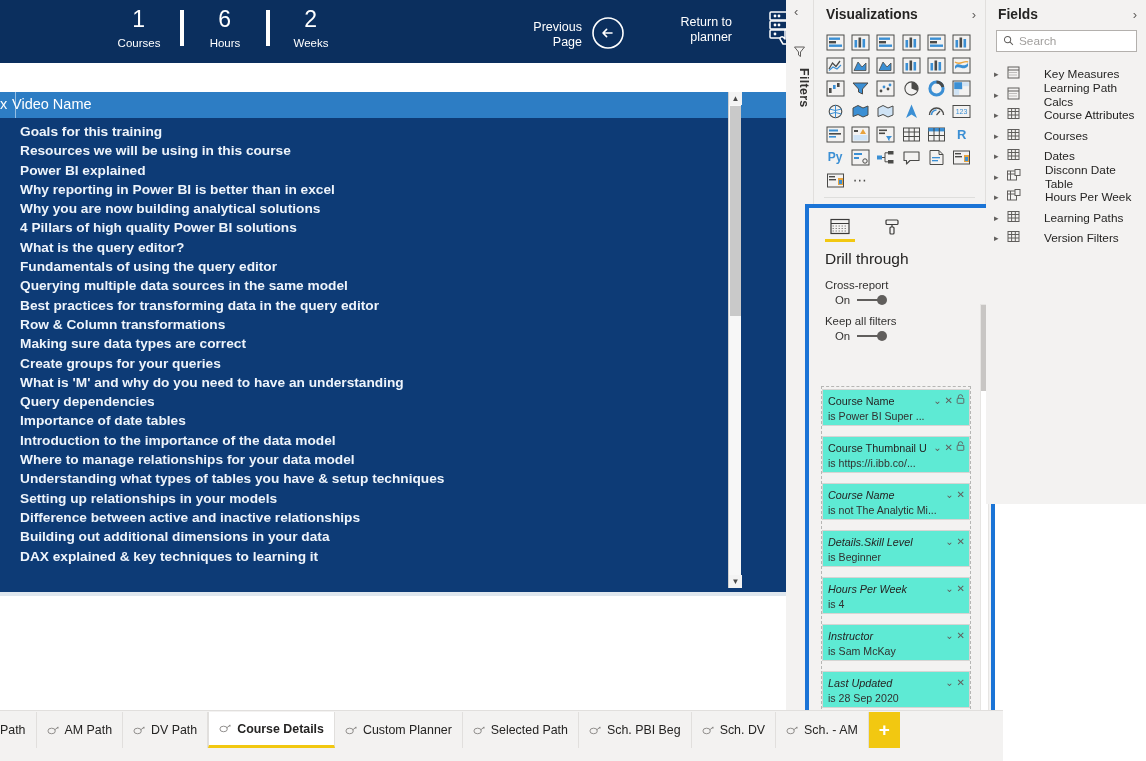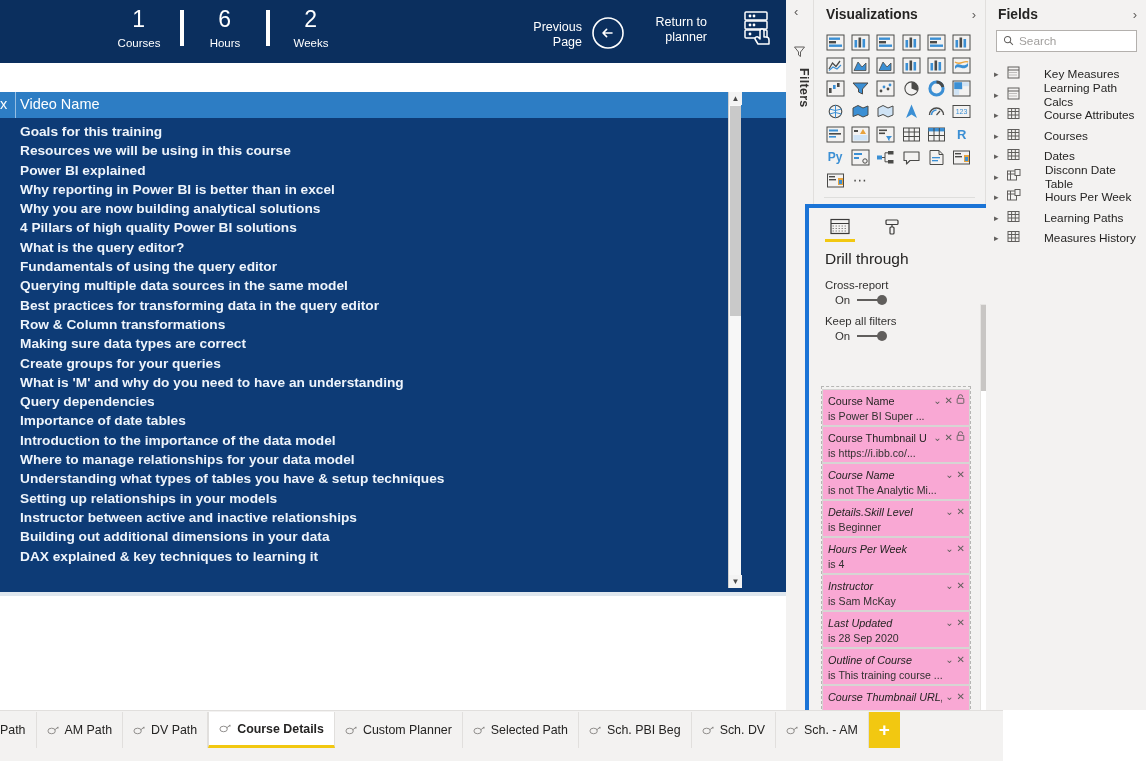--- a/index.html
+++ b/index.html
@@ -33,21 +33,21 @@
   .kpi-sep {
     width: 4px; height: 36px; background: #ffffff; margin: 4px 6px 0 6px;
     align-self: flex-start;
   }
 
   .hdr-action {
     position: absolute; top: 9px; display: flex; align-items: center;
     color: #ffffff;
   }
   #prev-page-action { left: 520px; margin-top: 6px; }
-  #return-planner-action { left: 645px; gap: 25px; }
+  #return-planner-action { left: 670px; gap: 25px; }
   .hdr-action-label {
     font-size: 12.5px; line-height: 15px; text-align: right;
     width: 62px; font-weight: 400;
   }
   .hdr-icon-wrap { margin-left: 8px; }
 
   
   #video-table {
     position: absolute; left: 0; top: 92px; width: 786px; height: 500px;
     background: #0d3b76;
@@ -58,21 +58,21 @@
   }
   #video-col-divider {
     position: absolute; left: 15px; top: 0; width: 1px; height: 26px;
     background: #ffffff; opacity: .5;
   }
   .vt-header-text {
     position: absolute; top: 4px; color: #ffffff;
     font-size: 14.5px; font-weight: 400;
   }
   #vt-header-left { left: 0px; width: 13px; overflow: hidden; }
-  #vt-header-main { left: 20px; }
+  #vt-header-main { left: 12px; }
   #video-rows {
     position: absolute; left: 0; top: 30px; width: 740px; height: 466px;
     overflow: hidden;
   }
   .video-row {
     height: 19.3px; color: #eef4fb; font-size: 13.7px;
     padding-left: 20px; line-height: 19.3px; white-space: nowrap; font-weight: bold;
   }
   
   #vt-scrollbar {
@@ -202,22 +202,22 @@
   .dt-toggle-knob {
     position: absolute; right: 0; top: 1px; width: 10px; height: 10px;
     border-radius: 50%; background: #605e5c;
   }
 
   #dt-fieldwell {
     position: absolute; left: 12px; top: 178px; width: 150px; bottom: 6px;
     border: 1px dashed #b6b6b4; padding: 2px 0 0 0; overflow: hidden;
   }
   .dt-field-card {
-    background: #f9a8d4; border: 1px solid #d6d5d3;
-    margin: 0 0 0 0; height: 37px; padding: 3px 4px 0 5px;
+    background: #5eead4; border: 1px solid #d6d5d3;
+    margin: 0 0 10px 0; height: 37px; padding: 3px 4px 0 5px;
     position: relative;
   }
   .dt-field-row1 {
     display: flex; align-items: center; font-size: 10.8px; color: #252423;
     height: 15px;
   }
   .dt-field-name {
     flex: 1; overflow: hidden; white-space: nowrap; text-overflow: clip;
   }
   .dt-field-name.italic { font-style: italic; }
@@ -233,21 +233,21 @@
     position: absolute; right: 2px; top: 96px; width: 9px; bottom: 8px;
     background: #ffffff; border: 1px solid #e6e5e3;
   }
   #dt-scroll-thumb {
     position: absolute; left: 0; top: 0; width: 7px; height: 86px;
     background: #c8c6c4;
   }
 
   
   #fields-pane {
-    position: absolute; left: 986px; top: 0; width: 160px; height: 710px;
+    position: absolute; left: 986px; top: 0; width: 160px; height: 504px;
     background: #f3f2f1;
   }
   #fields-search {
     margin: 2px 9px 0 10px; height: 22px; background: #ffffff;
     border: 1px solid #b3b0ad; display: flex; align-items: center;
     gap: 5px; padding: 0 6px;
   }
   #fields-search-text { font-size: 11.8px; color: #a19f9d; }
   #fields-list { padding: 12px 0 0 4px; }
   .field-item {
@@ -338,21 +338,21 @@
           <div class="video-row">Row &amp; Column transformations</div>
           <div class="video-row">Making sure data types are correct</div>
           <div class="video-row">Create groups for your queries</div>
           <div class="video-row">What is 'M' and why do you need to have an understanding</div>
           <div class="video-row">Query dependencies</div>
           <div class="video-row">Importance of date tables</div>
           <div class="video-row">Introduction to the importance of the data model</div>
           <div class="video-row">Where to manage relationships for your data model</div>
           <div class="video-row">Understanding what types of tables you have &amp; setup techniques</div>
           <div class="video-row">Setting up relationships in your models</div>
-          <div class="video-row">Instructor between active and inactive relationships</div>
+          <div class="video-row">Difference between active and inactive relationships</div>
           <div class="video-row">Building out additional dimensions in your data</div>
           <div class="video-row">DAX explained &amp; key techniques to learning it</div>
         </div>
 
       <div id="vt-scrollbar">
         <div id="vt-scroll-up">▲</div>
         <div id="vt-scroll-thumb"></div>
         <div id="vt-scroll-down">▼</div>
       </div>
     </div>
@@ -921,21 +921,21 @@
         </div>
         <div class="field-item">
           <span class="field-expander">▸</span>
           <span><svg width="13" height="13" viewBox="0 0 13 13">
               <rect x="1" y="1.5" width="11" height="10" fill="none" stroke="#605e5c" stroke-width="1"></rect>
               <line x1="1" y1="4.5" x2="12" y2="4.5" stroke="#605e5c"></line>
               <line x1="1" y1="8" x2="12" y2="8" stroke="#605e5c"></line>
               <line x1="4.6" y1="1.5" x2="4.6" y2="11.5" stroke="#605e5c"></line>
               <line x1="8.3" y1="1.5" x2="8.3" y2="11.5" stroke="#605e5c"></line>
             </svg></span>
-          <span class="field-label">Measures History</span>
+          <span class="field-label">Version Filters</span>
         </div>
       </div>
 
   </div>
 
   <div id="tab-bar">
       <div class="page-tab clipped">
         <span>Path</span>
       </div>
       <div class="page-tab">

